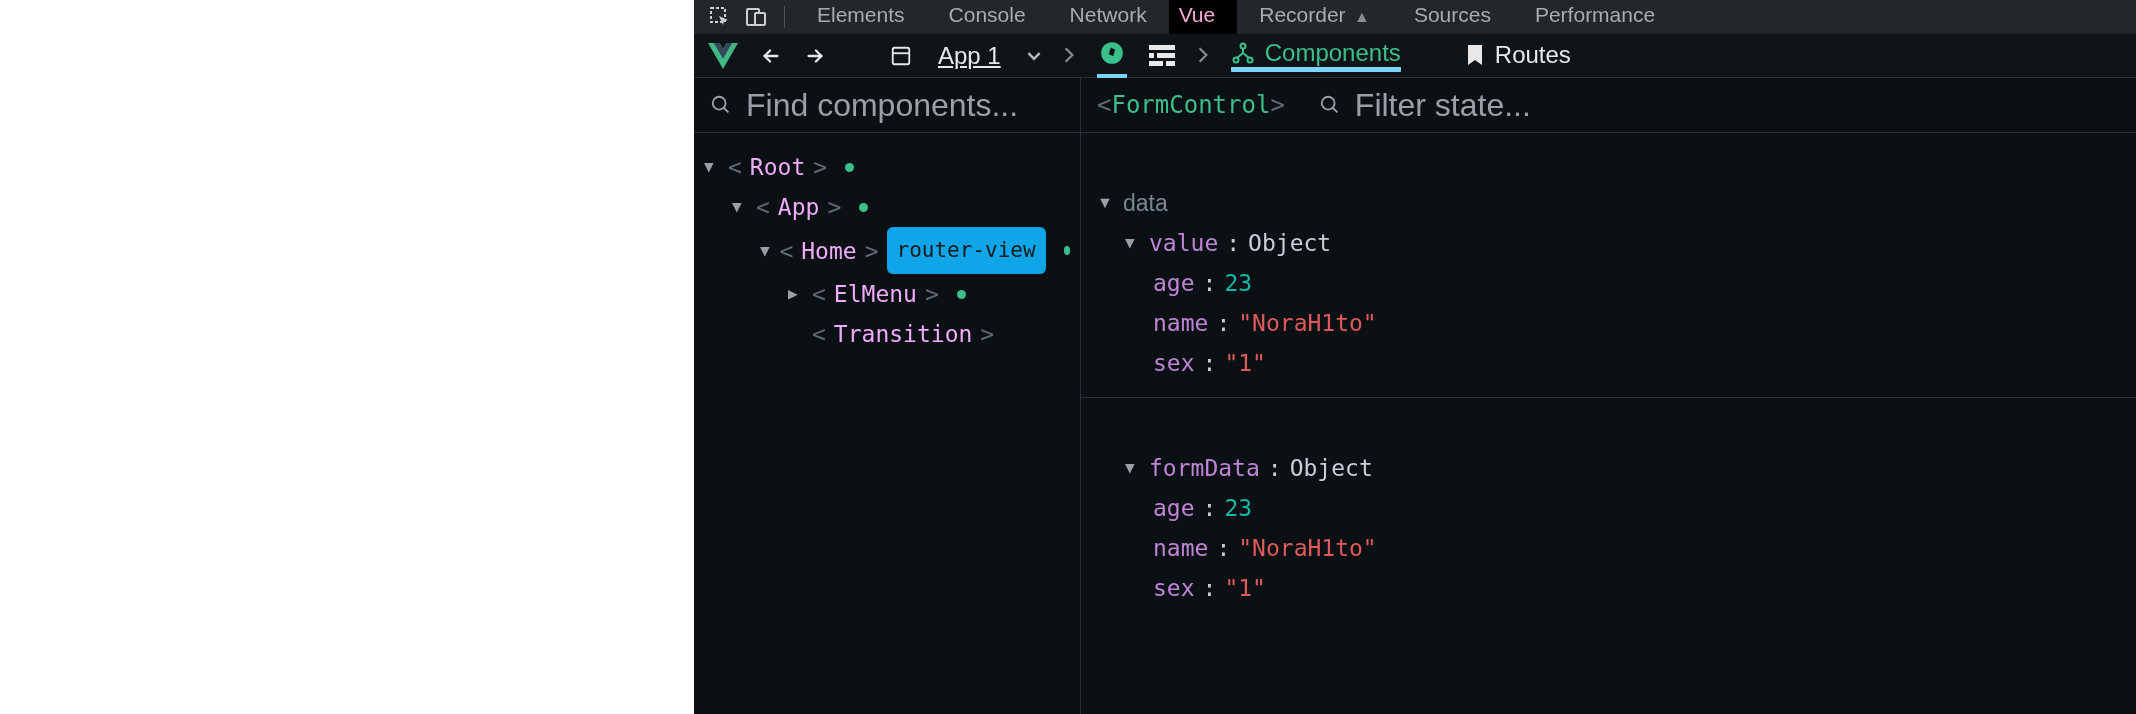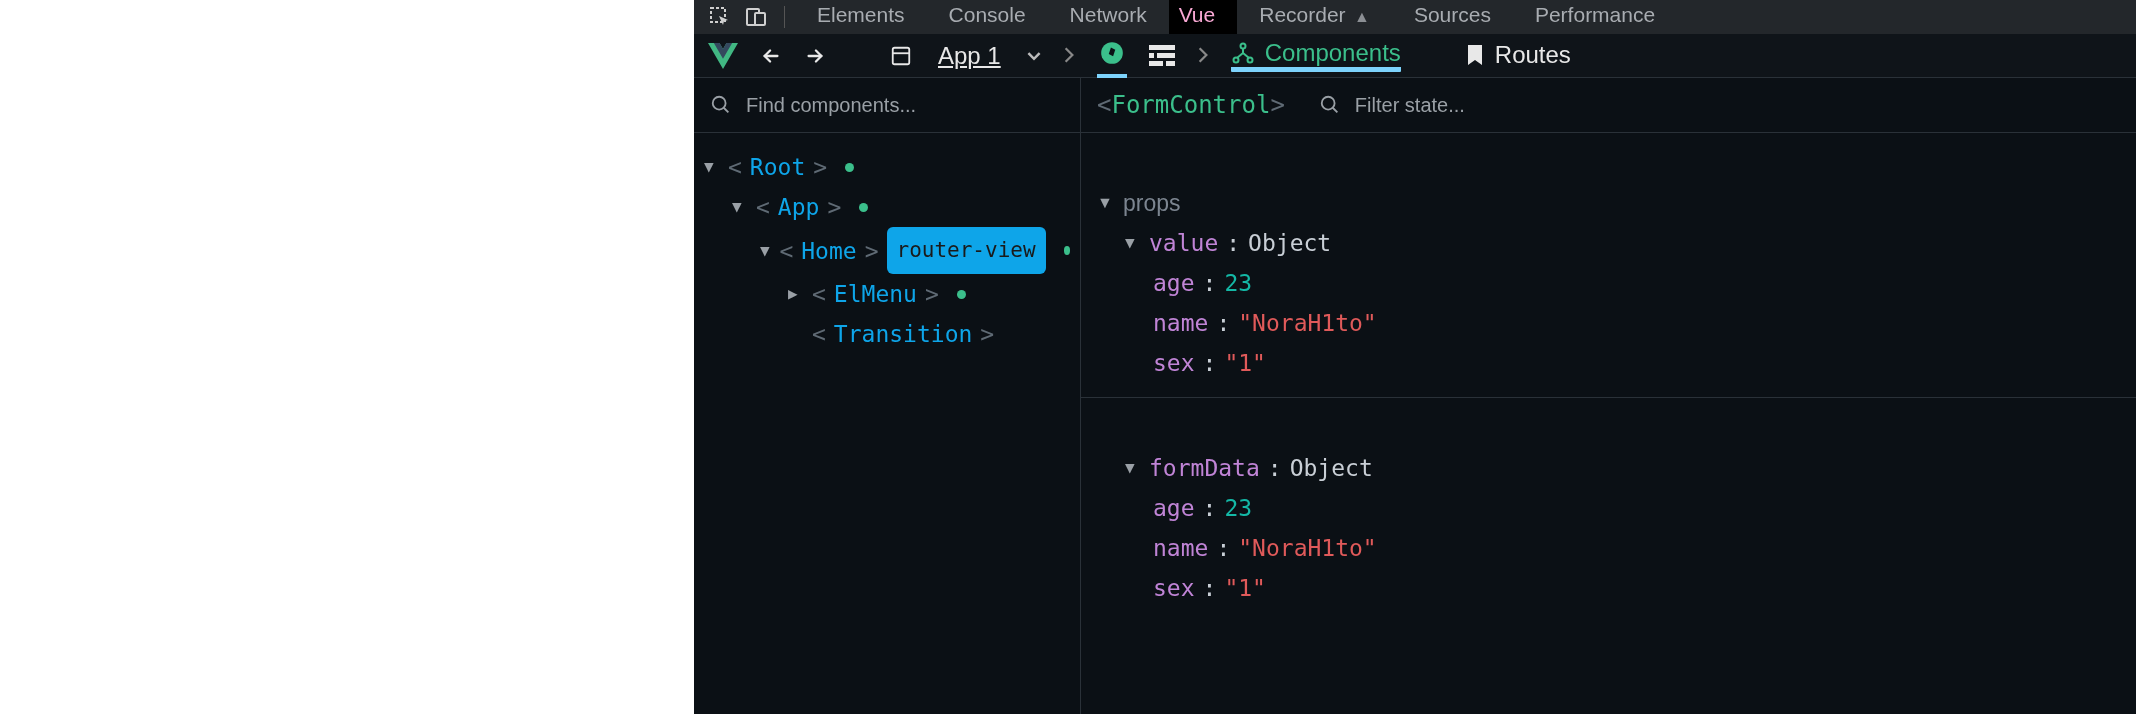--- a/index.html
+++ b/index.html
@@ -24,32 +24,32 @@
   .toolbar .tabitem.active { color:#3bbf8b; border-bottom:5px solid #7dd3fc; border-radius:1px; padding-bottom:0;}
   .toolbar .chev { color:#888; }
   .vue-logo svg { display:block; }
   .appsel { display:flex; align-items:center; gap:26px; color:#e8e8e8;text-decoration:underline;}
   
   .mainrow { flex:1; display:flex; background:#0b1015; }
   .col { display:flex; flex-direction:column; }
   .treecol { width: 387px; border-right:1px solid #2a3138; }
   .inspectorcol { flex:1;gap:40px; }
   .searchbar { height: 55px; border-bottom:1px solid #2a3138; display:flex; align-items:center; padding:0 16px; gap:14px; color:#9aa0a6;}
-  .searchbar input { background:transparent; border:none; color:#d0d4d9; font-size:20px; outline:none; width:100%;}
+  .searchbar input { background:transparent; border:none; color:#d0d4d9; font-size:32px; outline:none; width:100%;}
   .searchbar input::placeholder{ color:#9aa0a6; }
   .crumb { color:#3bbf8b; font-family: ui-monospace, Menlo, Consolas, monospace;}
   .crumb .ang { color:#5f6a74; }
   
   .tree { padding: 14px 10px; font-family: ui-monospace, Menlo, Consolas, monospace; font-size:23px; line-height:40px;}
   .treerow { display:flex; align-items:center; gap:8px; white-space:nowrap;}
   .ind1{padding-left:0;} .ind2{padding-left:28px;} .ind3{padding-left:56px;} .ind4{padding-left:84px;} .ind4b{padding-left:108px;}
   .caret { color:#9aa0a6; font-size:16px; width:16px; display:inline-block;}
   .caret.right::before{content:"▶";}
   .caret.down::before{content:"▼";}
-  .comp { color:#0ea5e9; }
+  .comp { color:#f0abfc; }
   .ang { color:#5f6a74; }
   .dot { width:9px; height:9px; border-radius:50%; background:#3bbf8b; display:inline-block; margin-left:10px;}
   .badge { background:#0ea5e9; color:#1a1a1a; padding:3px 10px 4px; border-radius:6px; font-size:21px;}
   
   .section { border-bottom:1px solid #2a3138; padding: 10px 16px 14px; font-family: ui-monospace, Menlo, Consolas, monospace; font-size:23px; line-height:40px;}
   .section .hdr { color:#7c8590; display:flex; align-items:center; gap:10px; font-family:"Segoe UI",Arial,sans-serif;}
   .kv { padding-left: 28px; display:flex; align-items:flex-start; gap:8px;}
   .kvnested { padding-left: 56px; }
   .key { color:#c084d6; }
   .colon{ color:#c9cfd6; }
@@ -216,21 +216,21 @@
         <svg width="22" height="22" viewBox="0 0 24 24" fill="none" stroke="#9aa0a6" stroke-width="2">
             <circle cx="10" cy="10" r="7"></circle>
             <line x1="20" y1="20" x2="15" y2="15"></line>
           </svg>
         <input placeholder="Filter state..." style="">
       </div>
 
       <div class="section">
         <div class="hdr">
           <span class="caret down"></span>
-          <span>props</span>
+          <span>data</span>
         </div>
         <div class="kv">
           <span class="caret down"></span>
           <span class="key">value</span>
             <span class="colon">:</span>
           <span class="type">Object</span>
         </div>
         <div class="kv kvnested">
           <span class="key">age</span>
             <span class="colon">:</span>

